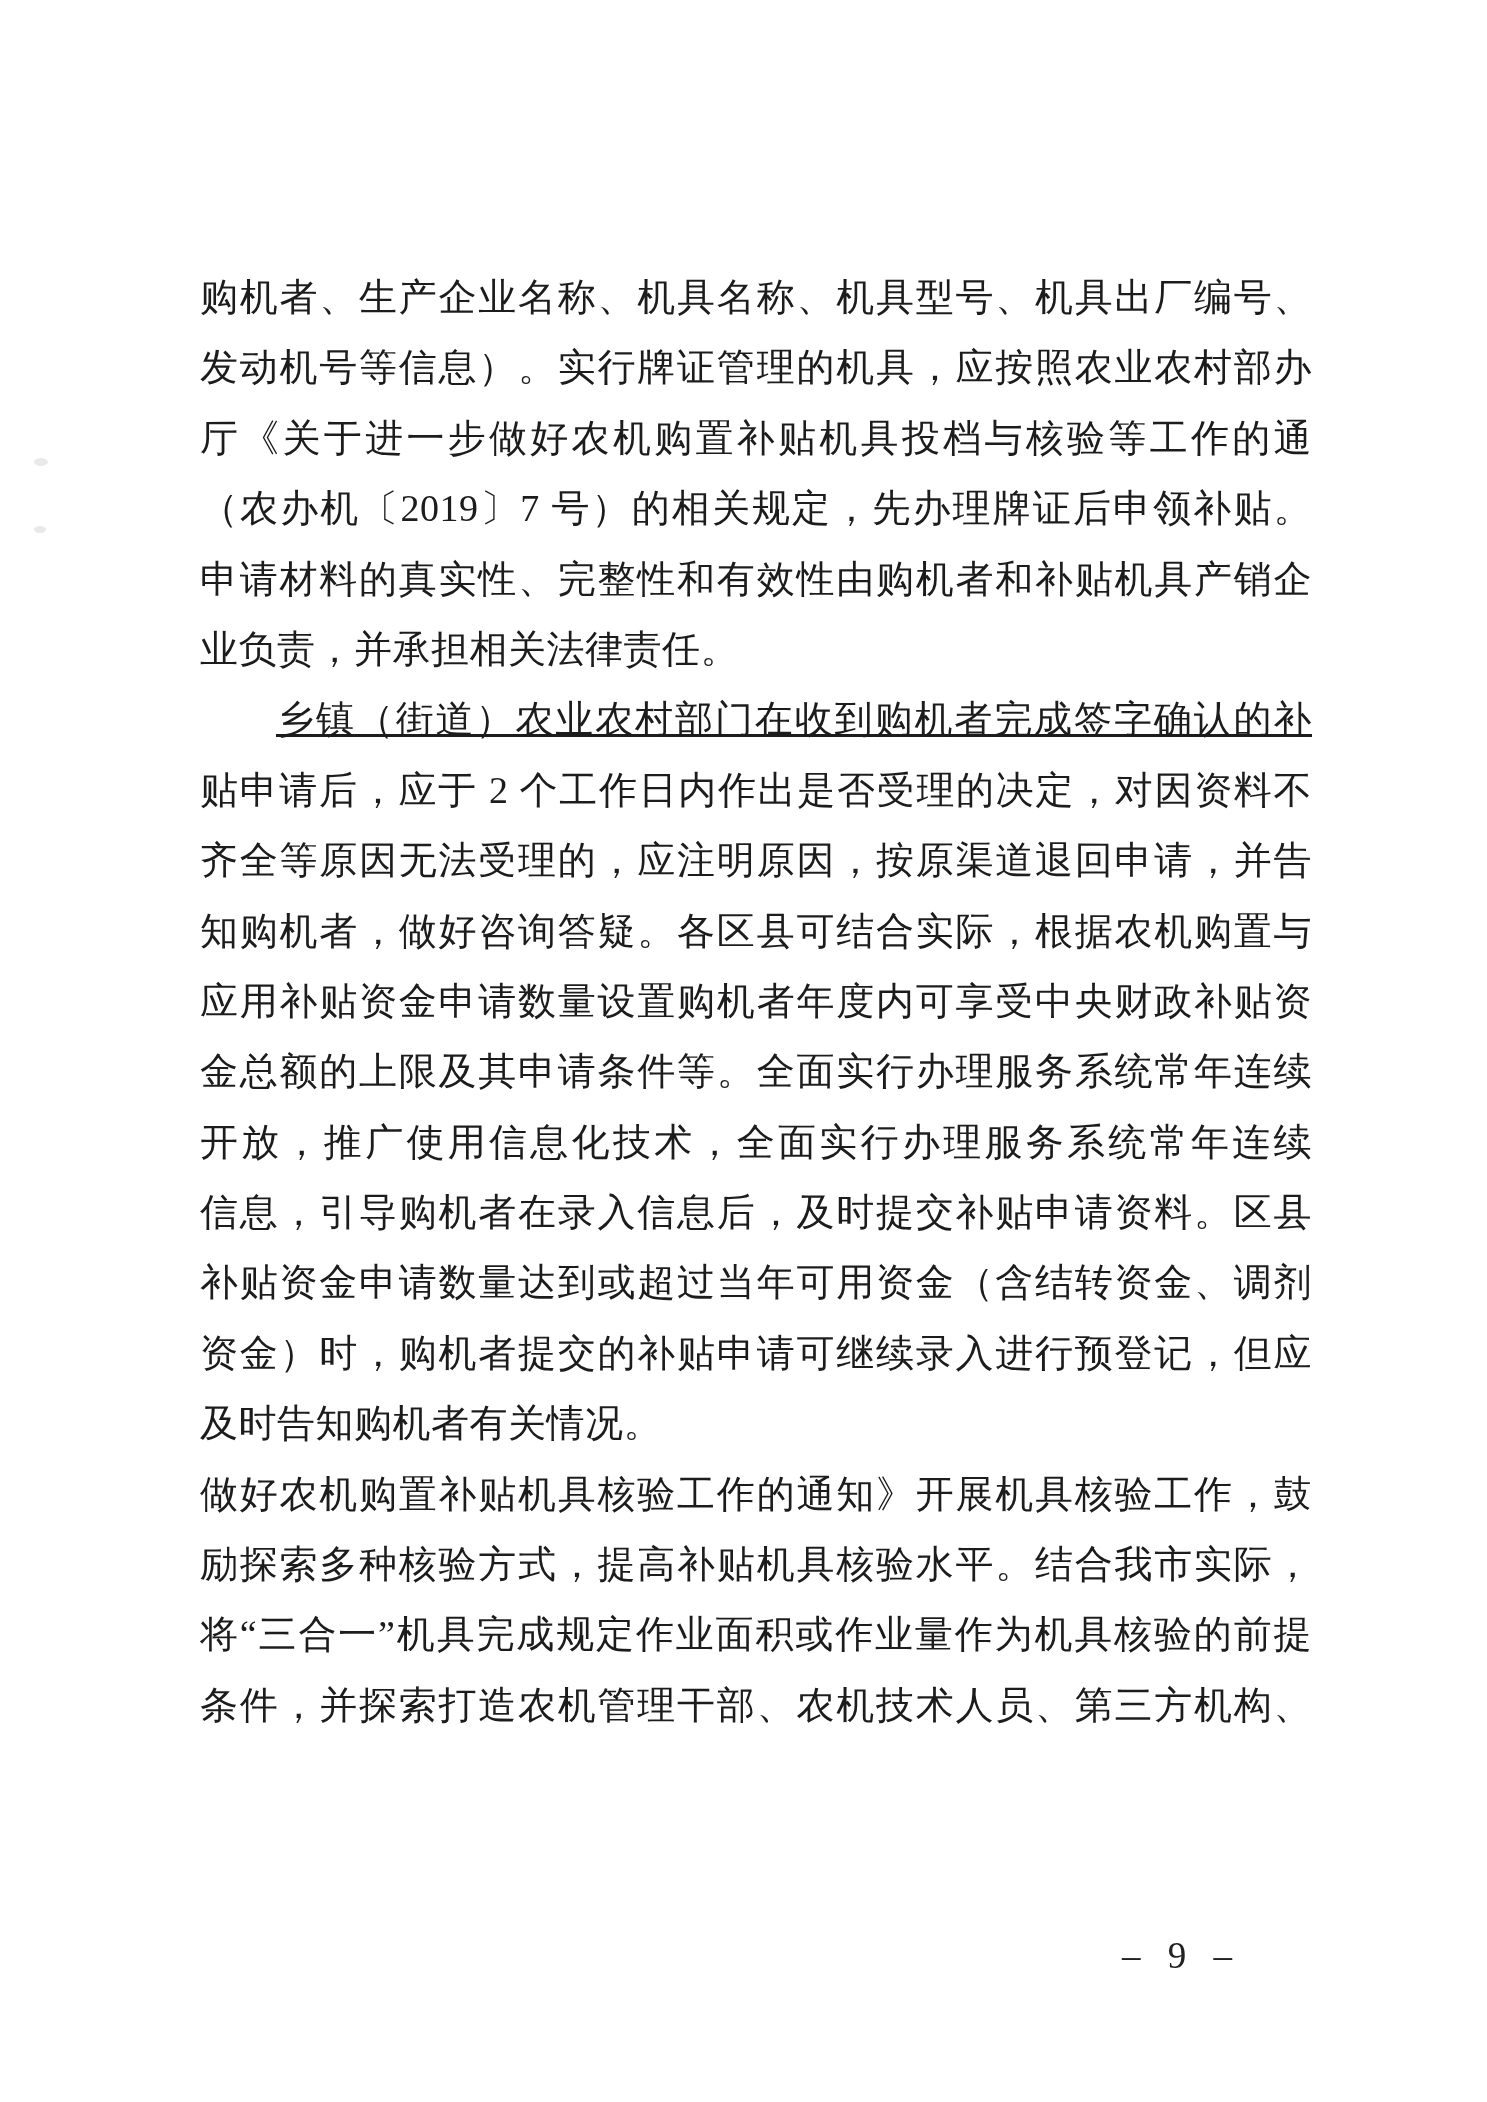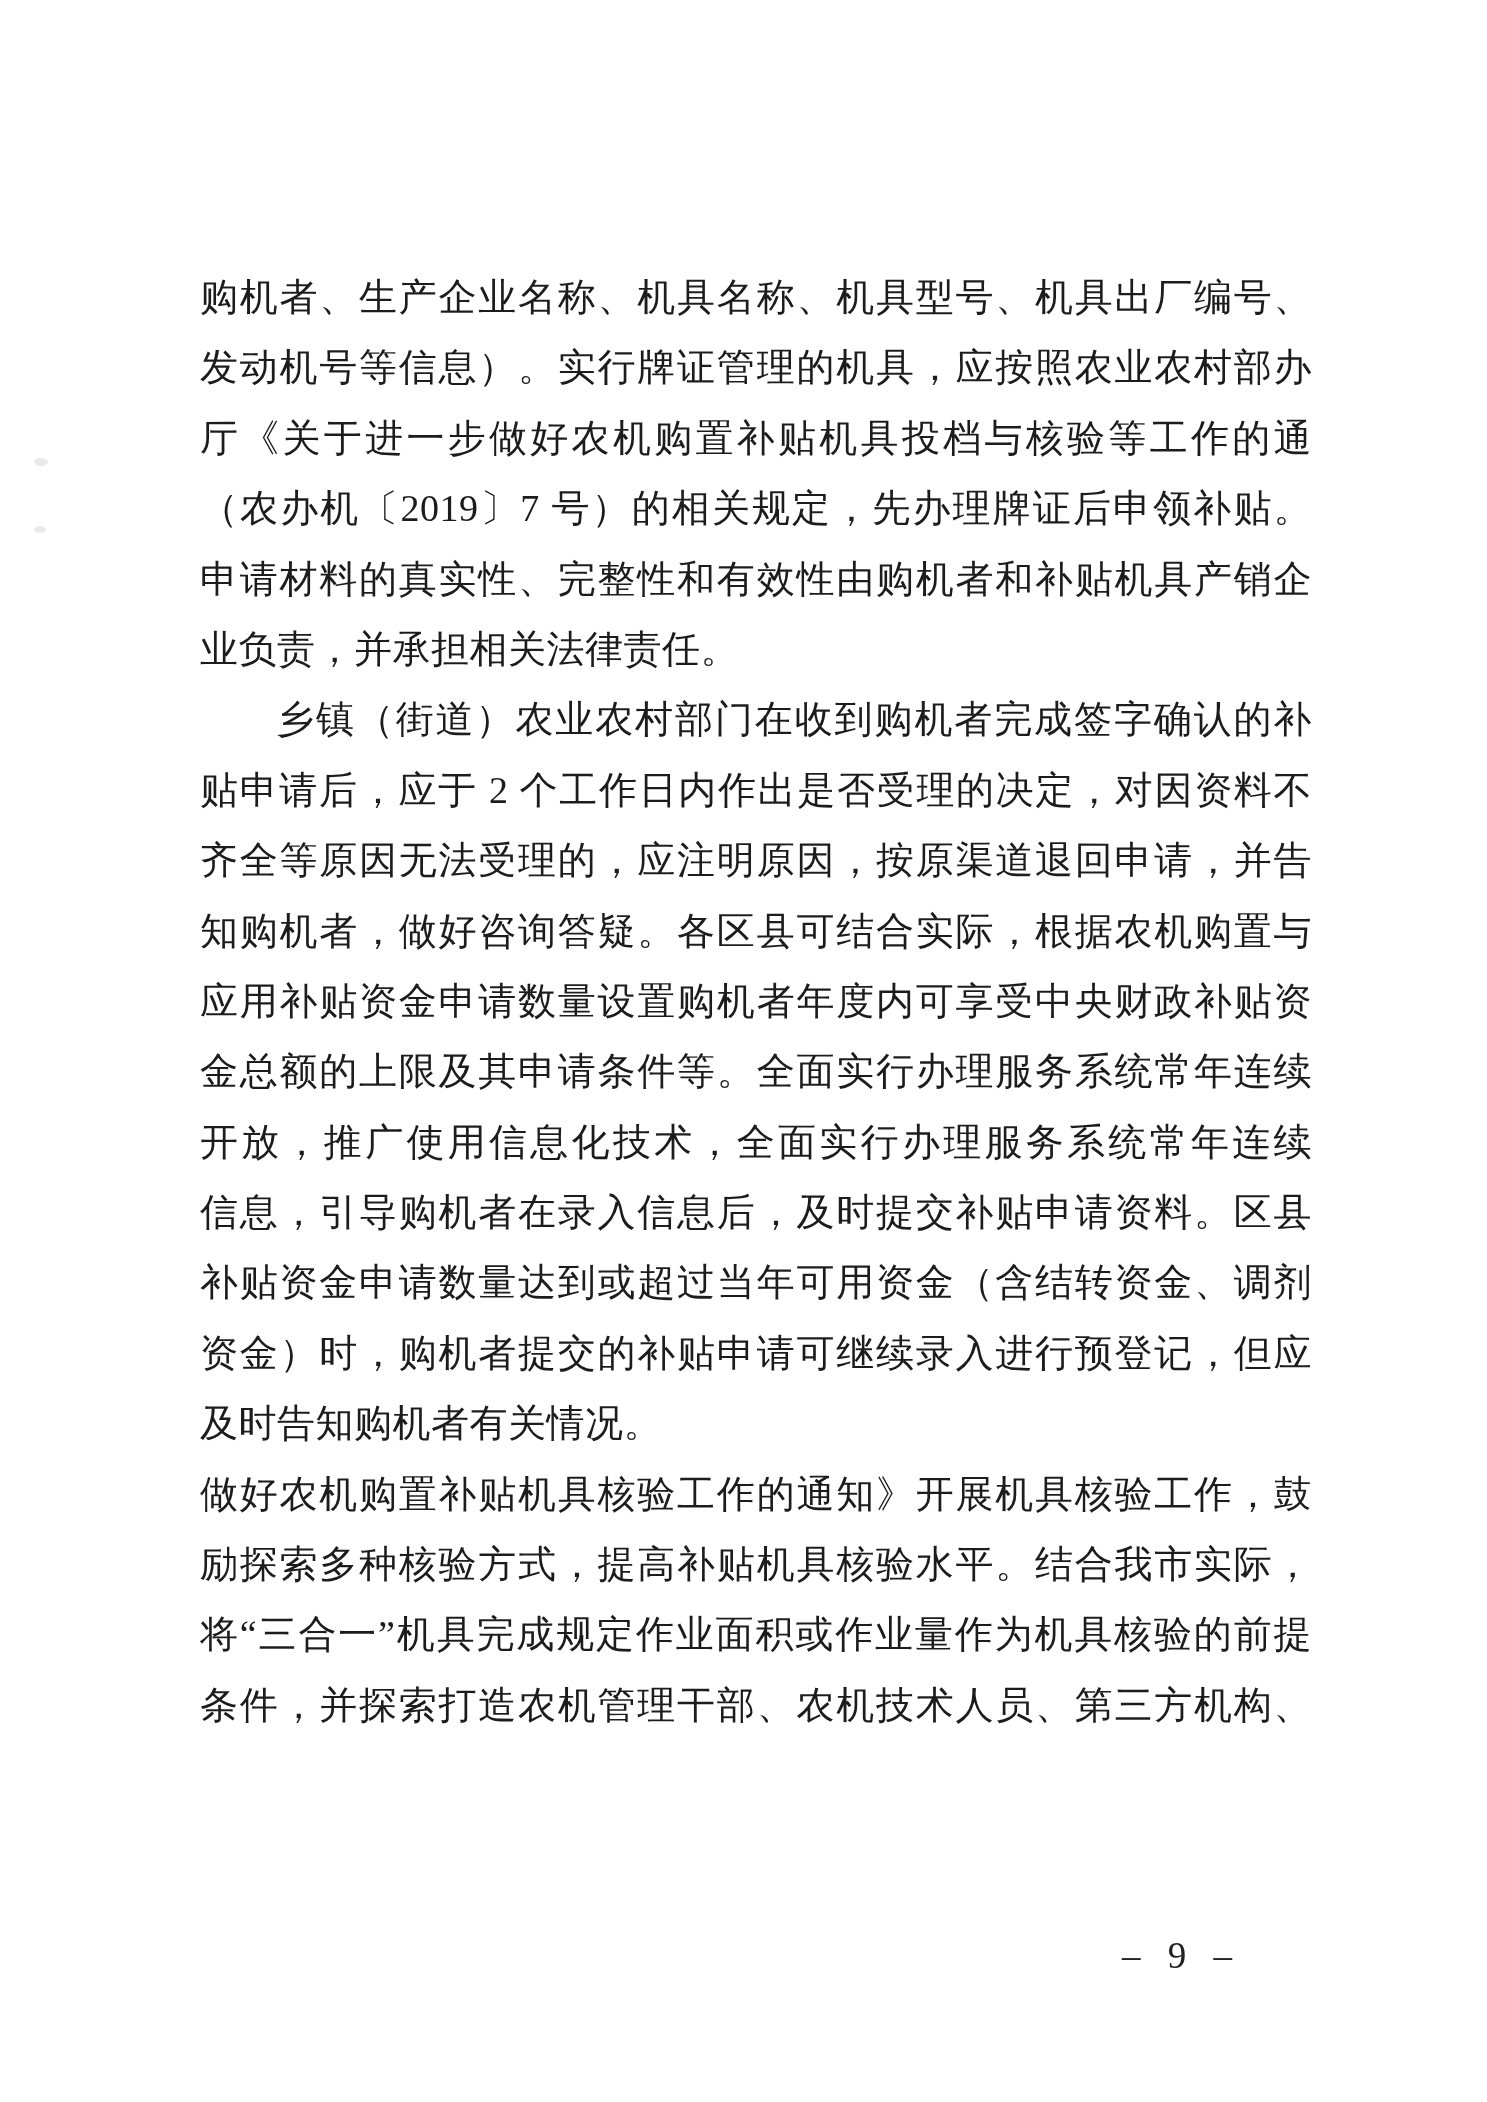--- a/index.html
+++ b/index.html
@@ -27,20 +27,21 @@
   }
   .line {
     height: 70.4px;
     overflow: hidden;
     text-align: justify;
     text-align-last: justify;
     white-space: normal;
   }
   .line.indent {
     text-indent: 2em;
+    text-decoration: underline;
   }
   .line.para-end {
     text-align: center;
     text-align-last: left;
   }
   .line .b {
     font-weight: bold;
   }
   .page-number {
     position: absolute;

